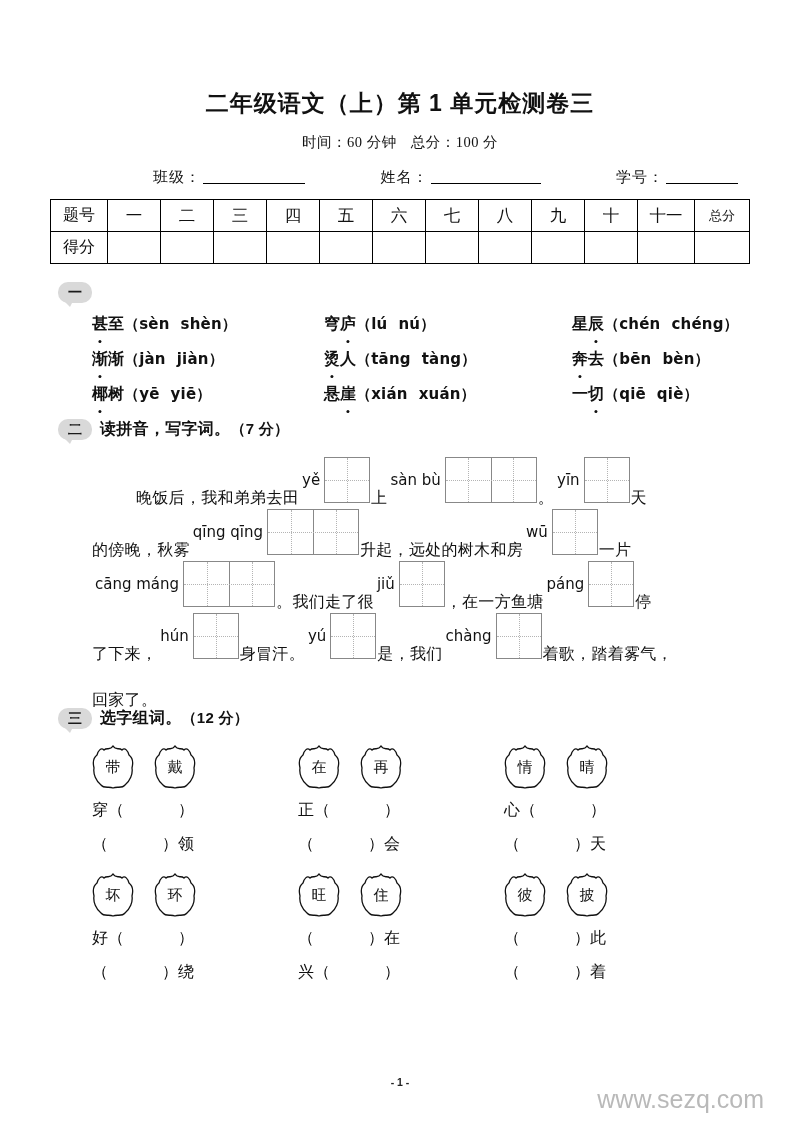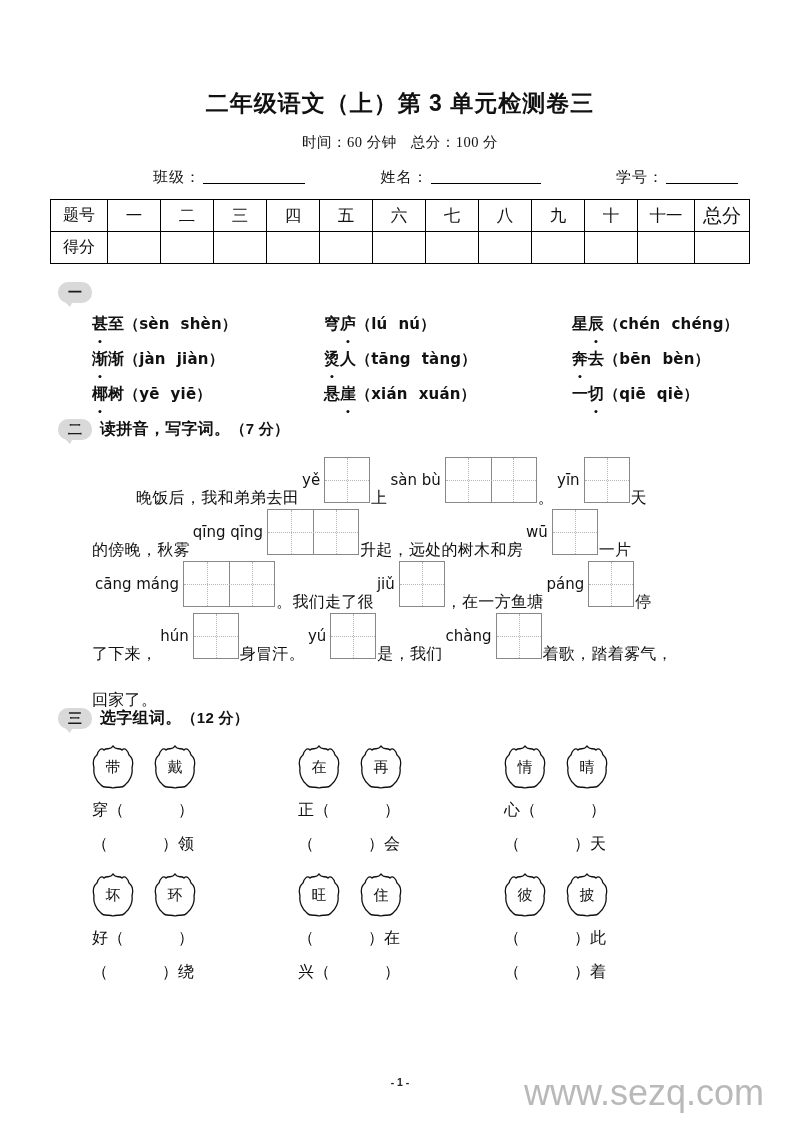--- a/index.html
+++ b/index.html
@@ -72,21 +72,21 @@
     text-align:center;
     vertical-align:middle;
     font-size:16.5px;
     font-family:"Liberation Sans","DejaVu Sans",sans-serif;
     font-weight:normal;
     padding:0;
   }
   table.score td.hd{width:56px;letter-spacing:0px;font-size:16px;}
   table.score td.c{width:52px;}
   table.score td.c11{width:56px;}
-  table.score td.tot{width:54px;font-size:19px;}
+  table.score td.tot{width:54px;font-size:13px;}
 
   
   .sec{
     display:flex;
     align-items:center;
     margin:0;
     padding-left:58px;
     font-family:"Liberation Sans","DejaVu Sans",sans-serif;
   }
   .badge{
@@ -245,33 +245,33 @@
     text-align:center;
     font-size:10.5px;
     font-weight:bold;
     font-family:"Liberation Sans","DejaVu Sans",sans-serif;
     color:#222;
   }
   .watermark{
     position:absolute;
     right:36px;
     bottom:18px;
-    font-size:36px;
+    font-size:25px;
     color:#b9b9b9;
     font-family:"Liberation Sans","DejaVu Sans",sans-serif;
     letter-spacing:0px;
     user-select:none;
   }
 </style>
 </head>
 <body>
 
 <div class="page">
 
-  <h1 class="doc-title">二年级语文（上）第 3 单元检测卷三</h1>
+  <h1 class="doc-title">二年级语文（上）第 1 单元检测卷三</h1>
 
   <div class="meta-line">
     <span><span>时间：60 分钟</span></span><span class="sp"></span><span>总分：100 分</span>
   </div>
 
   <div class="fields">
     <div class="field">
       <span class="lbl">班级：</span><span class="rule w1"></span>
     </div>
     <div class="field">

